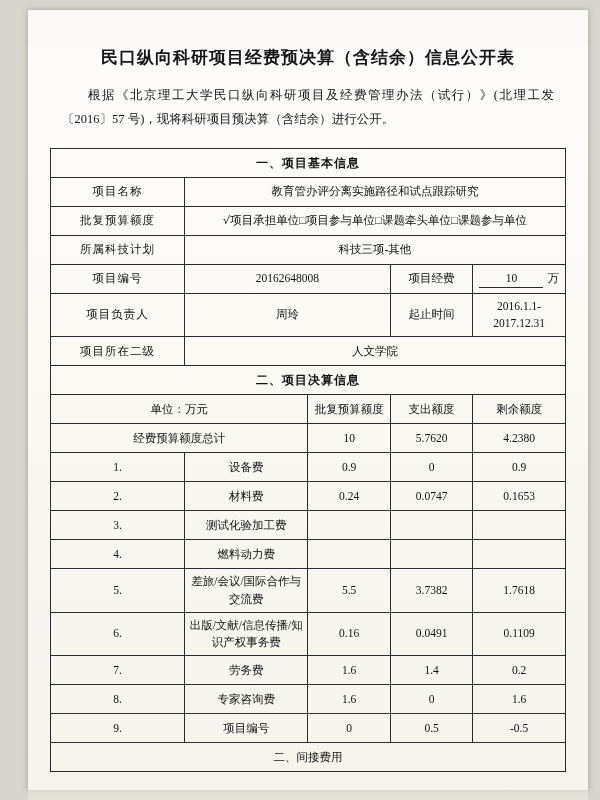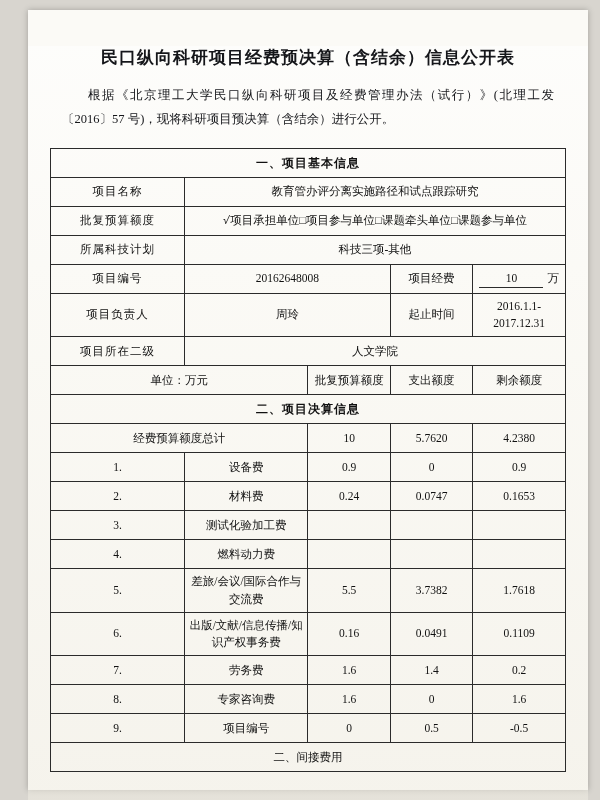--- a/index.html
+++ b/index.html
@@ -154,28 +154,28 @@
         <td>起止时间</td>
         <td>2016.1.1-2017.12.31</td>
       </tr>
 
       <tr>
         <td class="lbl">项目所在二级</td>
         <td colspan="4">人文学院</td>
       </tr>
 
       <tr>
+        <td class="sec" colspan="5">二、项目决算信息</td>
+      </tr>
+
+      <tr>
         <td colspan="2">单位：万元</td>
         <td>批复预算额度</td>
         <td>支出额度</td>
         <td>剩余额度</td>
-      </tr>
-
-      <tr>
-        <td class="sec" colspan="5">二、项目决算信息</td>
       </tr>
 
       <tr>
         <td colspan="2">经费预算额度总计</td>
         <td>10</td>
         <td>5.7620</td>
         <td>4.2380</td>
       </tr>
 
 

